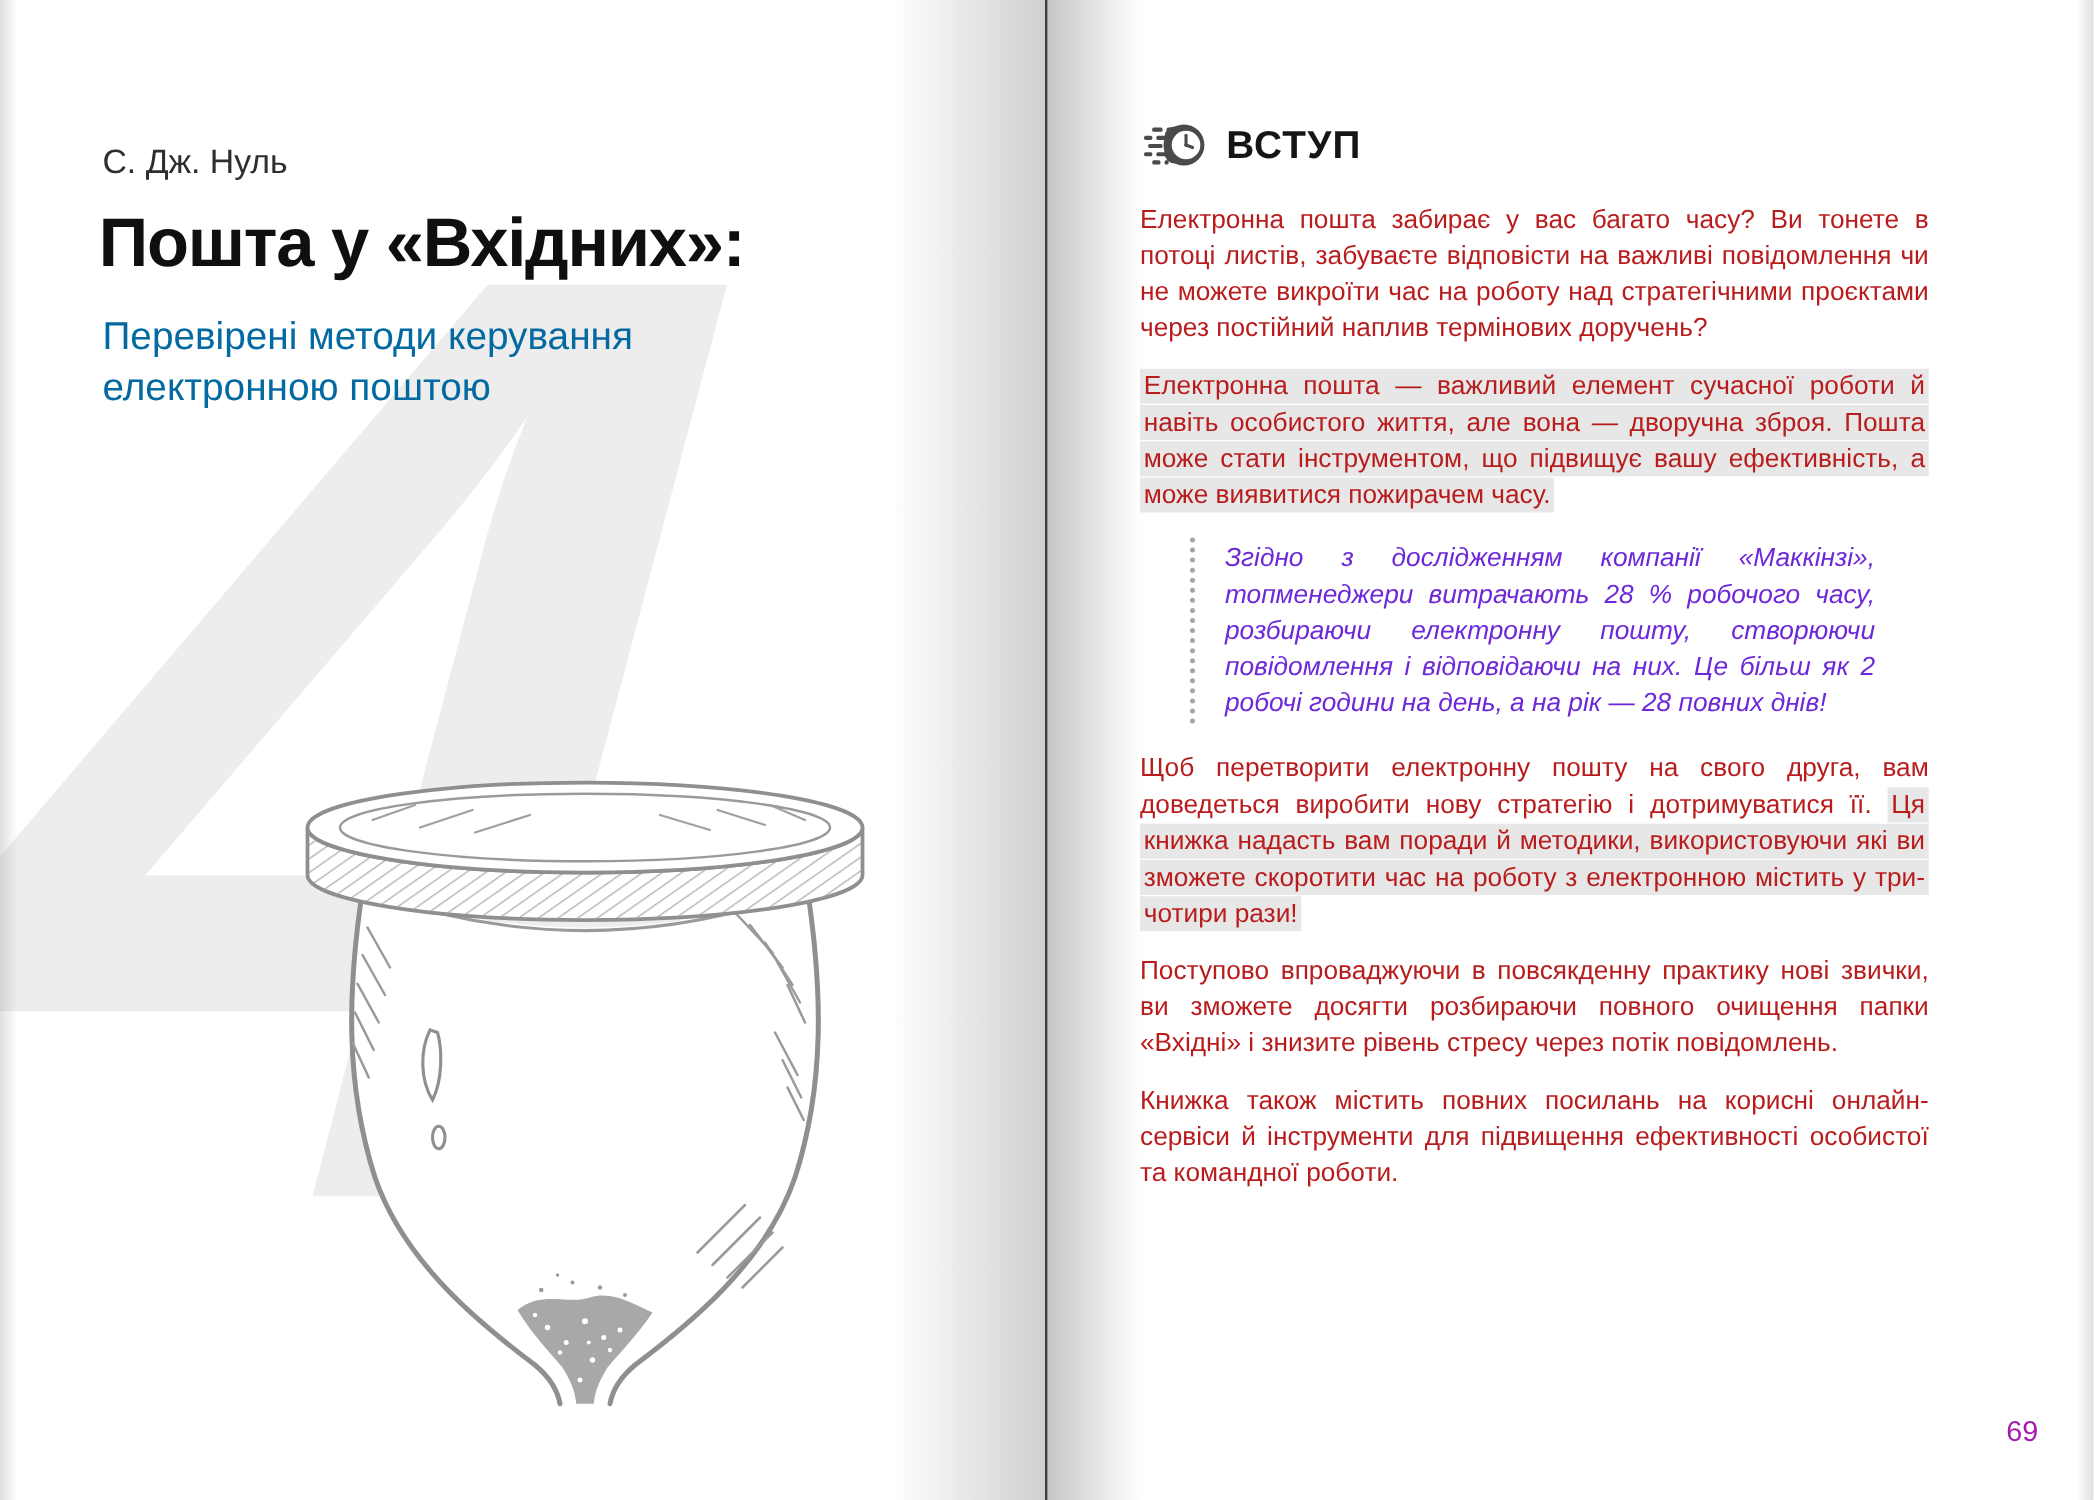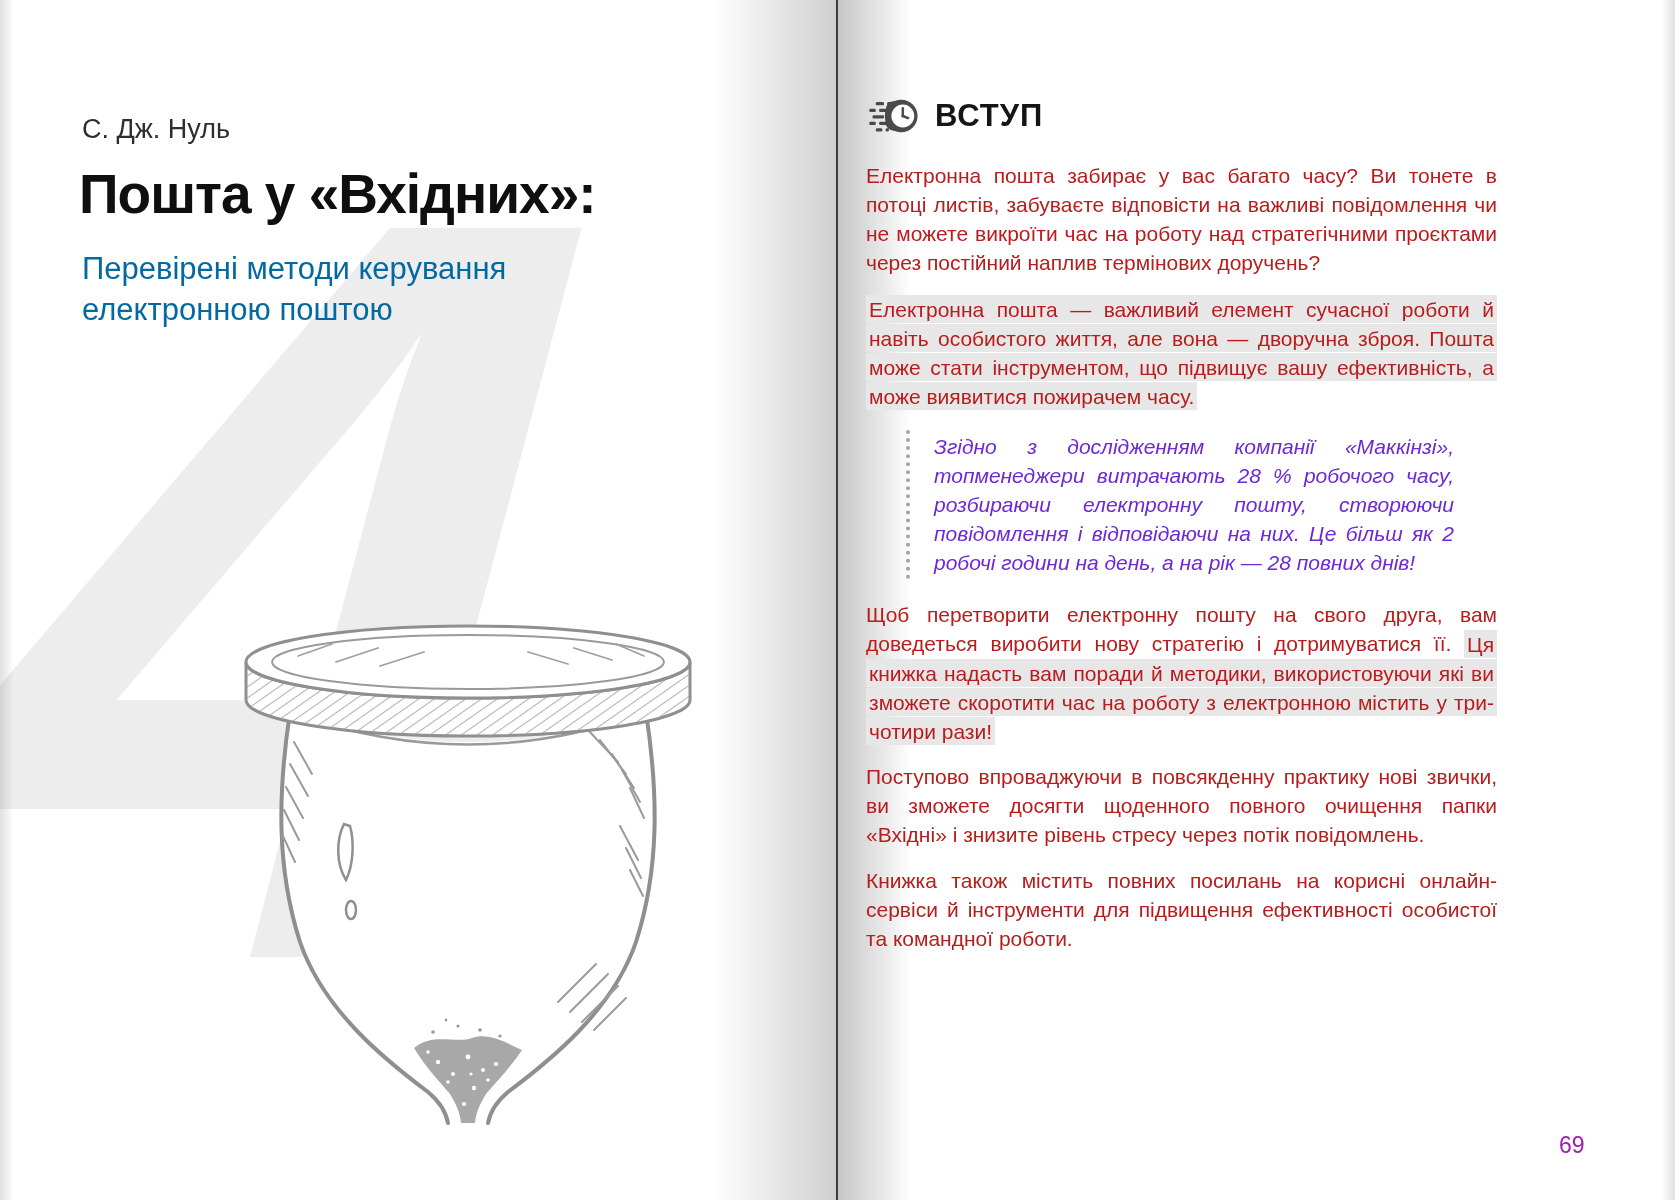--- a/index.html
+++ b/index.html
@@ -23,21 +23,21 @@
                background:linear-gradient(to right,rgba(130,130,130,0),rgba(130,130,130,.38));}
   .spine{position:absolute;left:836px;top:0;width:2px;height:1200px;background:#3d3d3d;}
   .shadow-right{position:absolute;left:838px;top:0;width:74px;height:1200px;
                 background:linear-gradient(to right,rgba(120,120,120,.42),rgba(120,120,120,0));}
   .edge-left{position:absolute;left:0;top:0;width:14px;height:1200px;
              background:linear-gradient(to right,rgba(150,150,150,.30),rgba(150,150,150,0));}
   .edge-right{position:absolute;left:1661px;top:0;width:14px;height:1200px;
               background:linear-gradient(to left,rgba(150,150,150,.30),rgba(150,150,150,0));}
 
   
-  .page-right{position:absolute;left:837px;top:0;width:778px;height:1200px;}
+  .page-right{position:absolute;left:883px;top:0;width:778px;height:1200px;}
   .content{position:absolute;left:29px;top:96px;width:631px;}
   .section-head{display:flex;align-items:center;gap:15px;margin:0 0 25px 0;}
   .section-head h1{font-size:31px;font-weight:bold;letter-spacing:1px;margin:0;color:#151515;}
   .icon-clock{width:54px;height:40px;flex:0 0 auto;}
   p.body{font-size:21px;line-height:29px;text-align:justify;margin:0 0 17px 0;color:#b91c1c;}
   .hl{background:#e7e7e7;padding:2.5px 3px;box-decoration-break:clone;
       -webkit-box-decoration-break:clone;}
   .quote{margin:20px 0 21px 40px;width:520px;padding:2px 0 2px 24px;
          border-left:4px dotted #a5a5a5;font-style:italic;font-size:21px;line-height:29px;
          text-align:justify;color:#6d28d9;}
@@ -174,21 +174,21 @@
 
       <p class="body">Електронна пошта забирає у вас багато часу? Ви тонете в потоці листів, забуваєте відповісти на важливі повідомлення чи не можете викроїти час на роботу над стратегічними проєктами через постійний наплив термінових доручень?</p>
 
       <p class="body"><span class="hl">Електронна пошта — важливий елемент сучасної роботи й навіть особистого життя, але вона — дворучна зброя. Пошта може стати інструментом, що підвищує вашу ефективність, а може виявитися пожирачем часу.</span></p>
 
       <div class="quote">Згідно з дослідженням компанії «Маккінзі», топменеджери витрачають 28 % робочого часу, розбираючи електронну пошту, створюючи повідомлення і відповідаючи на них. Це більш як 2 робочі години на день, а на рік — 28 повних днів!</div>
 
 
       <p class="body"><span>Щоб перетворити електронну пошту на свого друга, вам доведеться виробити нову стратегію і дотримуватися її. </span><span class="hl">Ця книжка надасть вам поради й методики, використовуючи які ви зможете скоротити час на роботу з електронною містить у три-чотири рази!</span></p>
 
-      <p class="body">Поступово впроваджуючи в повсякденну практику нові звички, ви зможете досягти щоденного повного очищення папки «Вхідні» і знизите рівень стресу через потік повідомлень.</p>
+      <p class="body">Поступово впроваджуючи в повсякденну практику нові звички, ви зможете досягти розбираючи повного очищення папки «Вхідні» і знизите рівень стресу через потік повідомлень.</p>
 
       <p class="body">Книжка також містить повних посилань на корисні онлайн-сервіси й інструменти для підвищення ефективності особистої та командної роботи.</p>
     </div>
 
     <div class="page-num">69</div>
   </div>
 
 </div>
 
 </body></html>

